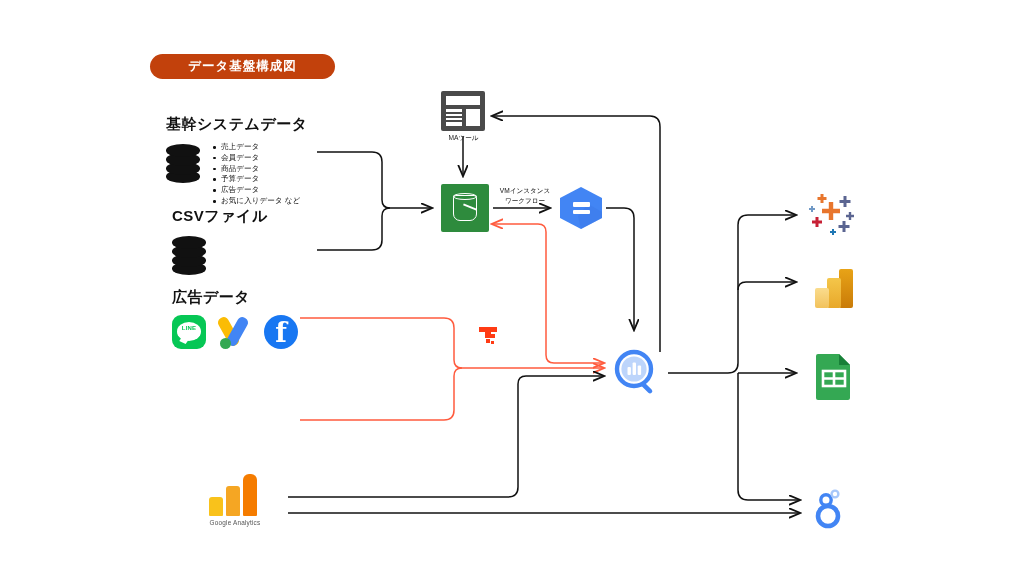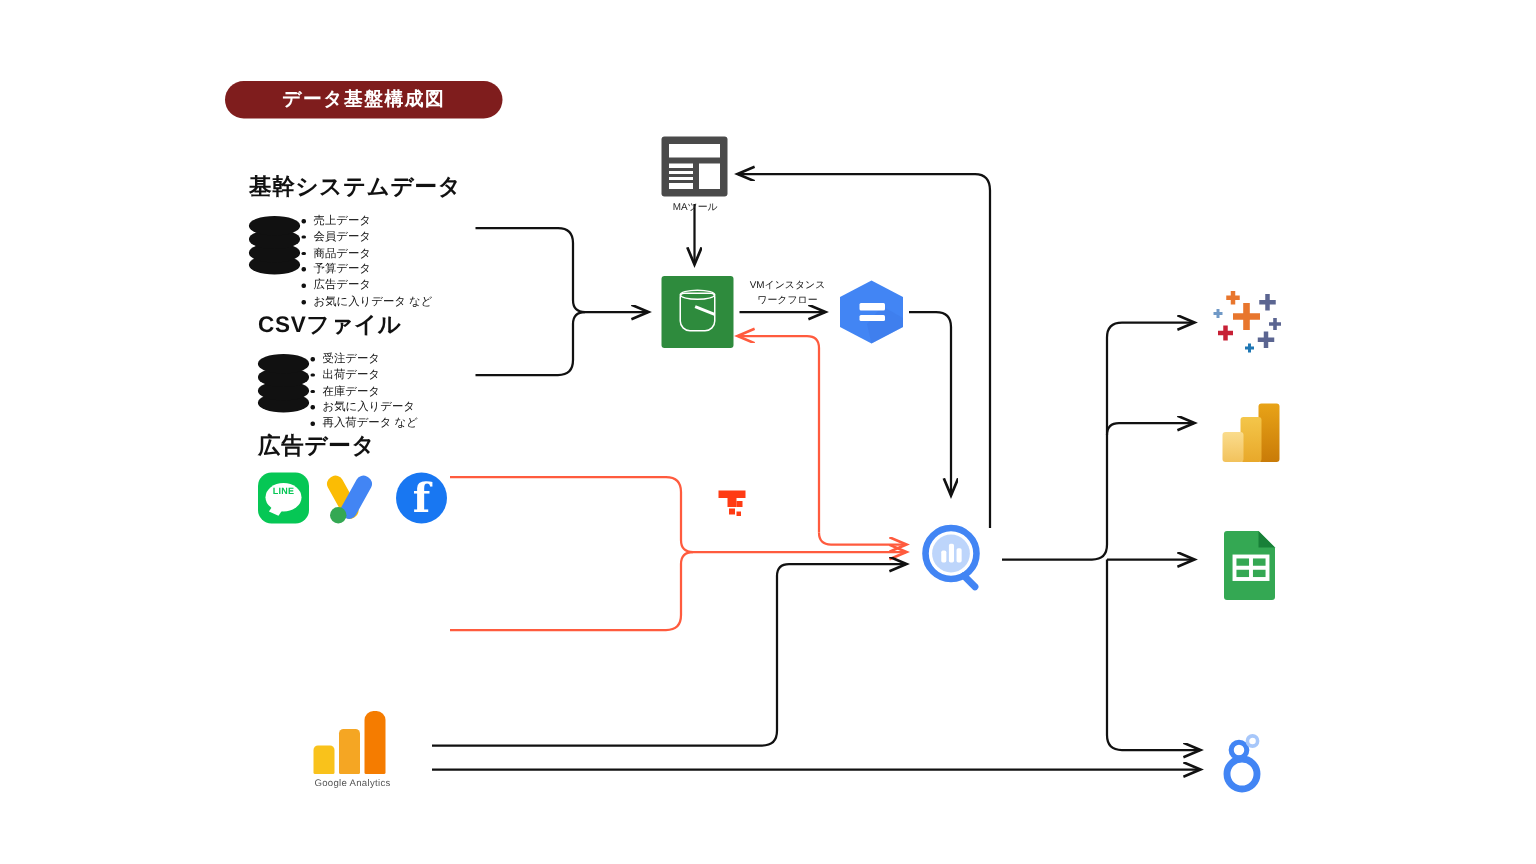--- a/index.html
+++ b/index.html
@@ -7,29 +7,29 @@
     width:1024px;height:576px;background:#ffffff;overflow:hidden;
     font-family:"Liberation Sans","DejaVu Sans",sans-serif;
     color:#1a1a1a;position:relative;
   }
   #canvas{position:absolute;inset:0;width:1024px;height:576px;}
   svg.wires{position:absolute;left:0;top:0;width:1024px;height:576px;pointer-events:none;}
 
   
   .title-badge{
     position:absolute;left:150px;top:54px;width:185px;height:25px;
-    background:#7f1d1d;border-radius:13px;color:#fff;
+    background:#c2410c;border-radius:13px;color:#fff;
     font-size:12.5px;font-weight:bold;letter-spacing:1px;
     display:flex;align-items:center;justify-content:center;
   }
 
   
   .src-group{position:absolute;}
   .src-title{font-size:15px;font-weight:bold;color:#111;letter-spacing:.5px;margin-bottom:8px;}
-  .src-body{display:flex;align-items:flex-start;}
+  .src-body{display:flex;align-items:flex-start;gap:12px;}
   .db-icon{width:34px;height:40px;flex:none;position:relative;margin-top:2px;}
   .db-icon span{position:absolute;left:0;width:34px;height:13px;border-radius:50%/48%;background:#111;}
   .db-icon span.d0{top:0;}
   .db-icon span.d1{top:9px;}
   .db-icon span.d2{top:18px;}
   .db-icon span.d3{top:26px;}
   .bullets{list-style:none;margin:0;padding:0;font-size:7.6px;line-height:1.42;color:#111;}
   .bullets li{position:relative;padding-left:9px;white-space:pre-line;}
   .bullets li:before{content:"";position:absolute;left:1px;top:4px;width:2.6px;height:2.6px;border-radius:50%;background:#111;}
 
@@ -169,27 +169,20 @@
 
   <div class="src-group" style="left:172px;top:207px;">
     <div class="src-title">CSVファイル</div>
     <div class="src-body">
       <div class="db-icon">
         <span class="d3"></span>
           <span class="d2"></span>
           <span class="d1"></span>
           <span class="d0"></span>
       </div>
-      <ul class="bullets">
-        <li>受注データ</li>
-        <li>出荷データ</li>
-        <li>在庫データ</li>
-        <li>お気に入りデータ</li>
-        <li>再入荷データ など</li>
-      </ul>
     </div>
   </div>
 
   <div class="src-group" style="left:172px;top:288px;">
     <div class="src-title">広告データ</div>
     <div class="ad-logos">
       <div class="logo-line">
         <div class="bub"></div>
           <div class="tail"></div>
         <div class="txt">LINE</div>

